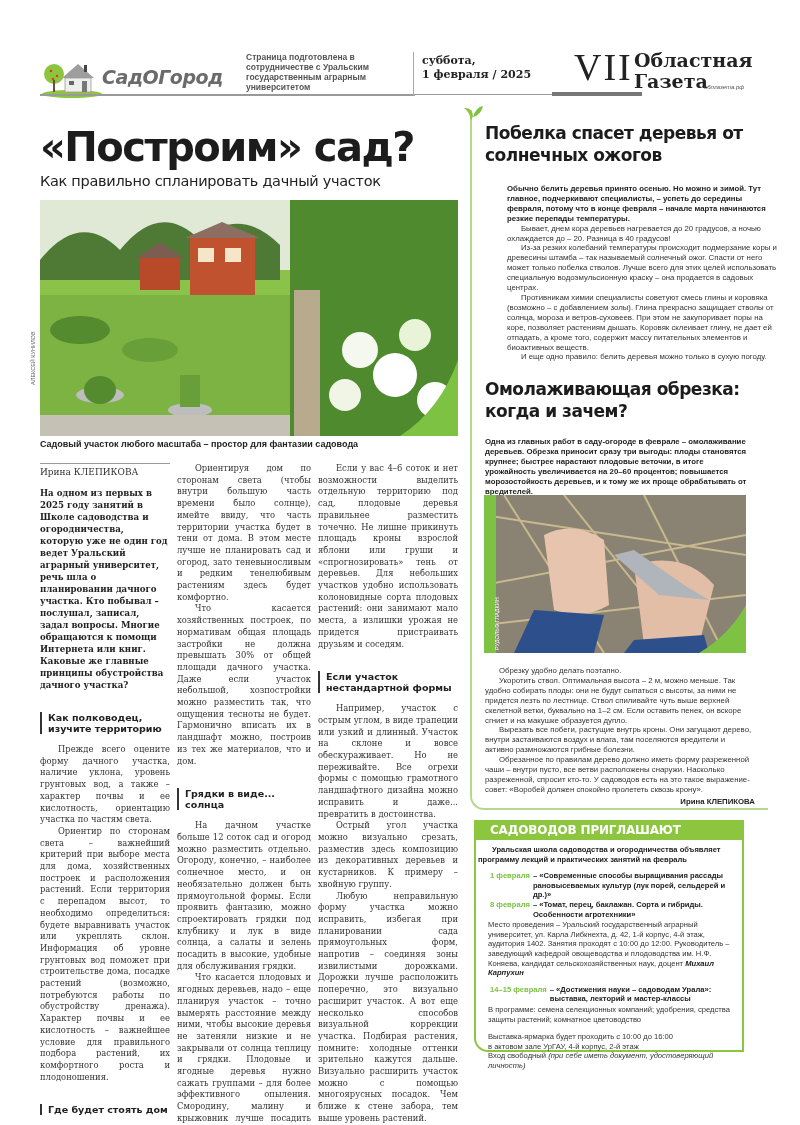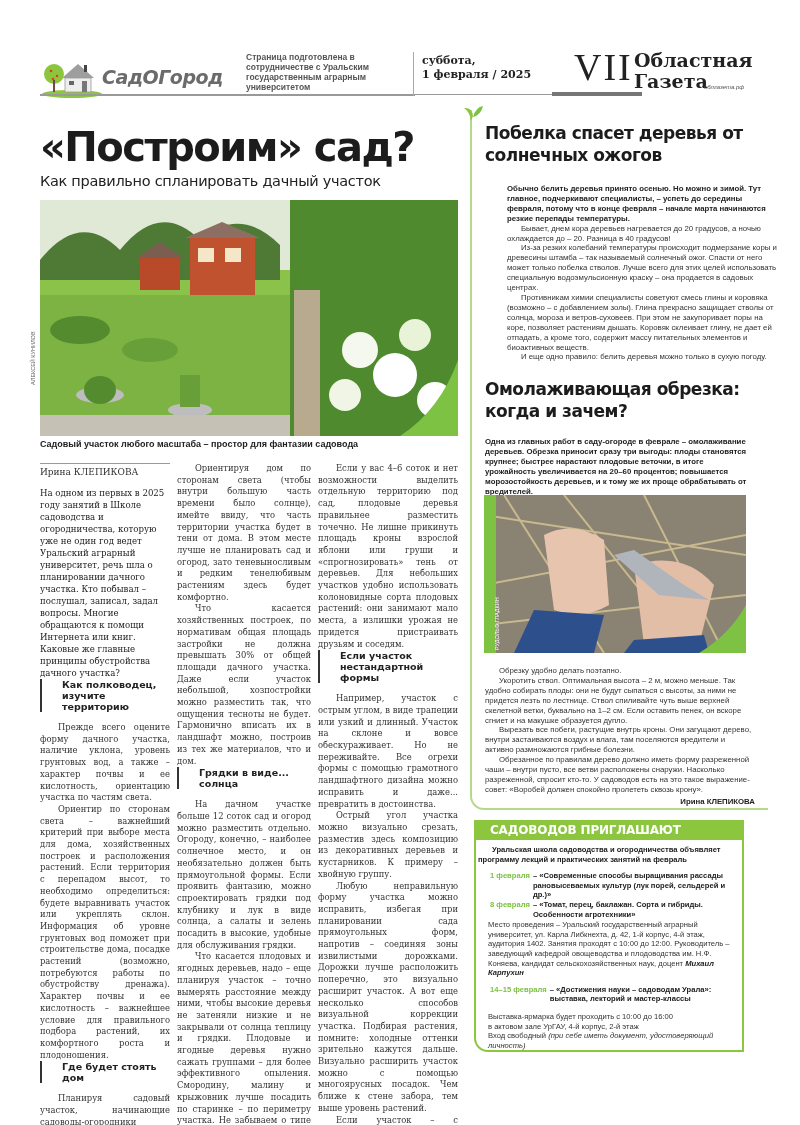--- a/index.html
+++ b/index.html
@@ -29,22 +29,22 @@
   .caption-main { position: absolute; left: 40px; top: 439px; font-size: 9px; font-weight: bold; color: #222; }
 
   .byline-rule { position: absolute; left: 40px; top: 463px; width: 130px; height: 1px; background: #999; }
   .byline { position: absolute; left: 40px; top: 467px; font-family: "DejaVu Serif", serif; font-size: 9px; color: #333; }
 
   .col { position: absolute; font-family: "DejaVu Serif", serif; font-size: 8.4px; line-height: 11.7px; color: #333; text-align: justify; }
   .col p { text-indent: 18px; }
   .col1 { left: 40px; top: 487px; width: 130px; }
   .col2 { left: 177px; top: 463px; width: 134px; }
   .col3 { left: 318px; top: 463px; width: 140px; }
-  .lead { font-weight: normal; text-indent: 0 !important; color: #222; line-height: 12px; font-size: 8.6px; text-align: left; }
-  .sect { font-family: "DejaVu Sans", sans-serif; font-weight: bold; font-size: 9.5px; line-height: 11px; color: #222; border-left: 2px solid #333; padding-left: 20px; margin: 0 0 10px 0; text-align: left; text-indent: 0; }
+  .lead { font-weight: bold; text-indent: 0 !important; color: #222; line-height: 12px; font-size: 8.6px; text-align: left; }
+  .sect { font-family: "DejaVu Sans", sans-serif; font-weight: bold; font-size: 9.5px; line-height: 11px; color: #222; border-left: 2px solid #333; padding-left: 6px; margin: 21px 0 10px 0; text-align: left; text-indent: 0; }
 
   
   .side { position: absolute; left: 470px; top: 110px; width: 298px; height: 700px; border-left: 2px solid #b5d98a; border-bottom: 2px solid #b5d98a; border-bottom-left-radius: 14px; }
   .leaf-icon { position: absolute; left: 462px; top: 104px; width: 22px; height: 18px; }
   .side-h { position: absolute; font-family: "DejaVu Sans", sans-serif; font-weight: bold; font-size: 17px; line-height: 22px; color: #1c1c1c; letter-spacing: -0.5px; }
   .side-h1 { left: 485px; top: 122px; }
   .side-h2 { left: 485px; top: 378px; }
   .side-text { position: absolute; font-size: 7.8px; line-height: 9.9px; color: #333; }
   .side-text p { text-indent: 14px; }
   .side-text .lead2 { font-weight: bold; color: #222; text-indent: 0; }
@@ -228,20 +228,21 @@
   </div>
   <div class="ann-info">
     <span>Место проведения – Уральский государственный аграрный университет, ул. Карла Либкнехта, д. 42, 1-й корпус, 4-й этаж, аудитория 1402. Занятия проходят с 10:00 до 12:00. Руководитель – заведующий кафедрой овощеводства и плодоводства им. Н.Ф. Коняева, кандидат сельскохозяйственных наук, доцент</span>
     <span class="bi">Михаил Карпухин</span>
   </div>
   <div class="ann-gap"></div>
   <div class="ev">
     <span class="ev-date">14–15 февраля</span>
     <span class="ev-title">– «Достижения науки – садоводам Урала»: выставка, лекторий и мастер-классы</span>
   </div>
+  <div class="ann-info">В программе: семена селекционных компаний; удобрения, средства защиты растений; комнатное цветоводство</div>
   <div class="ann-gap"></div>
   <div class="ann-info">
     <div>Выставка-ярмарка будет проходить с 10:00 до 16:00</div>
     <div>в актовом зале УрГАУ, 4-й корпус, 2-й этаж</div>
     <div>
       <span>Вход свободный</span>
       <span class="it">(при себе иметь документ, удостоверяющий личность)</span>
     </div>
   </div>
 </div>

